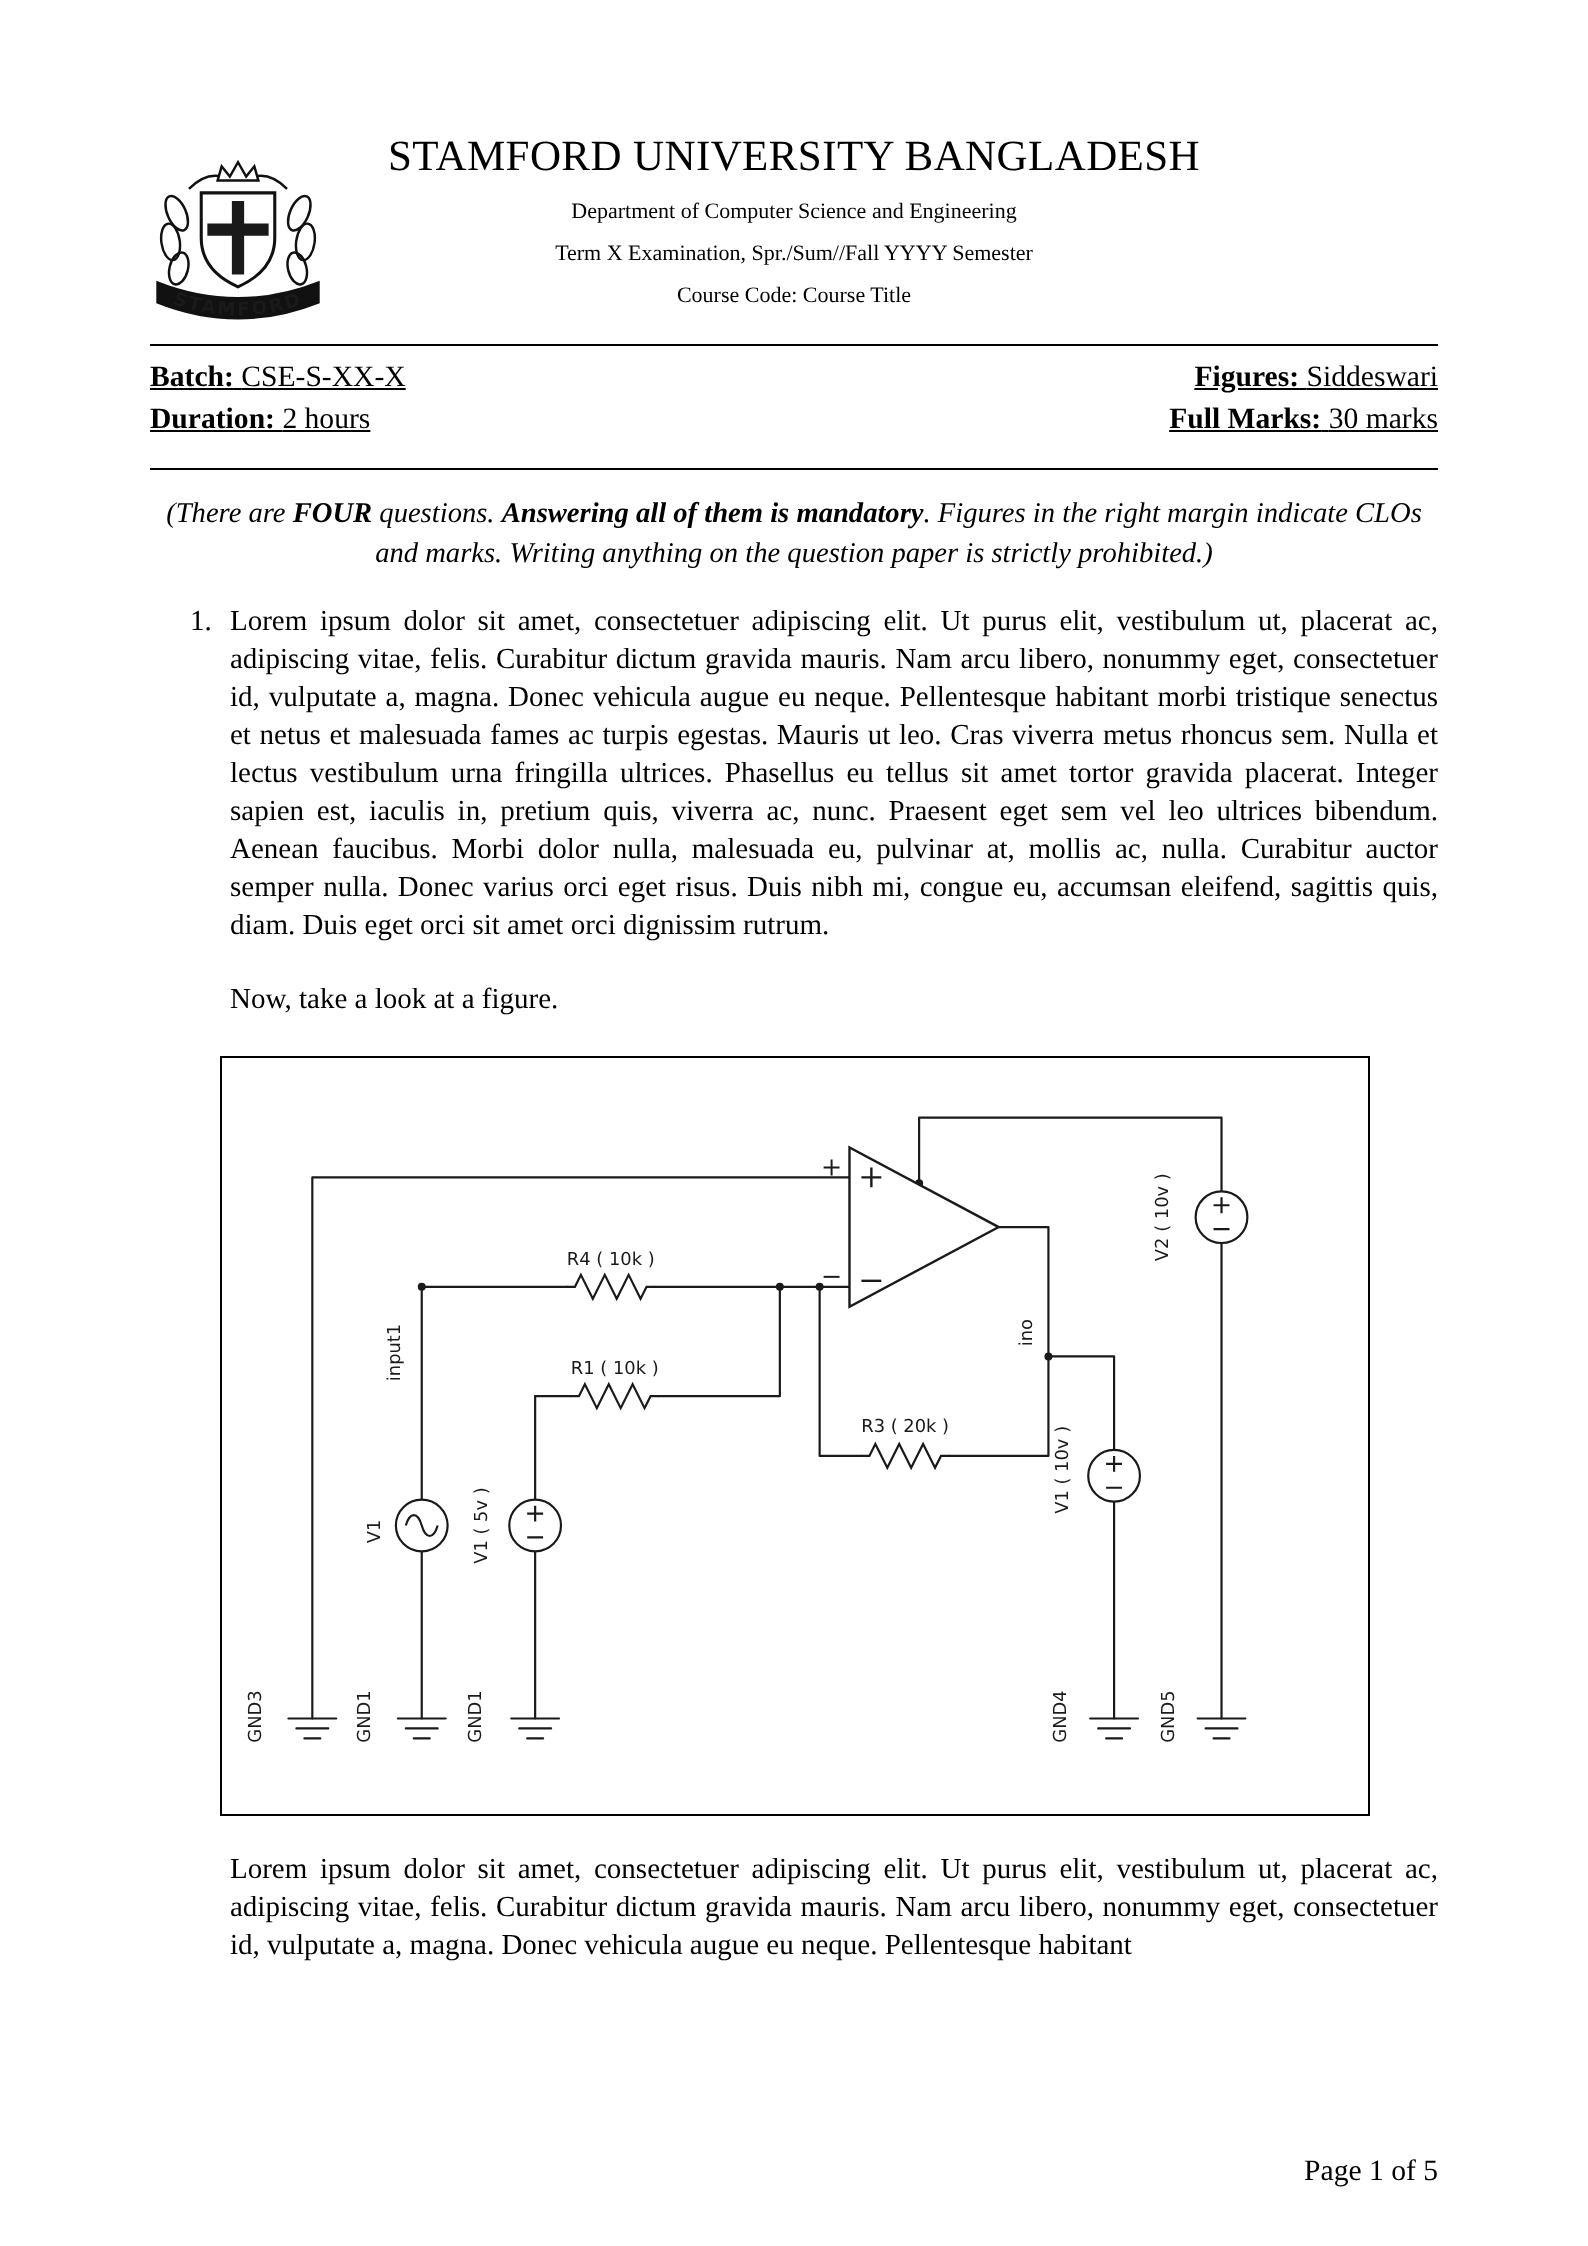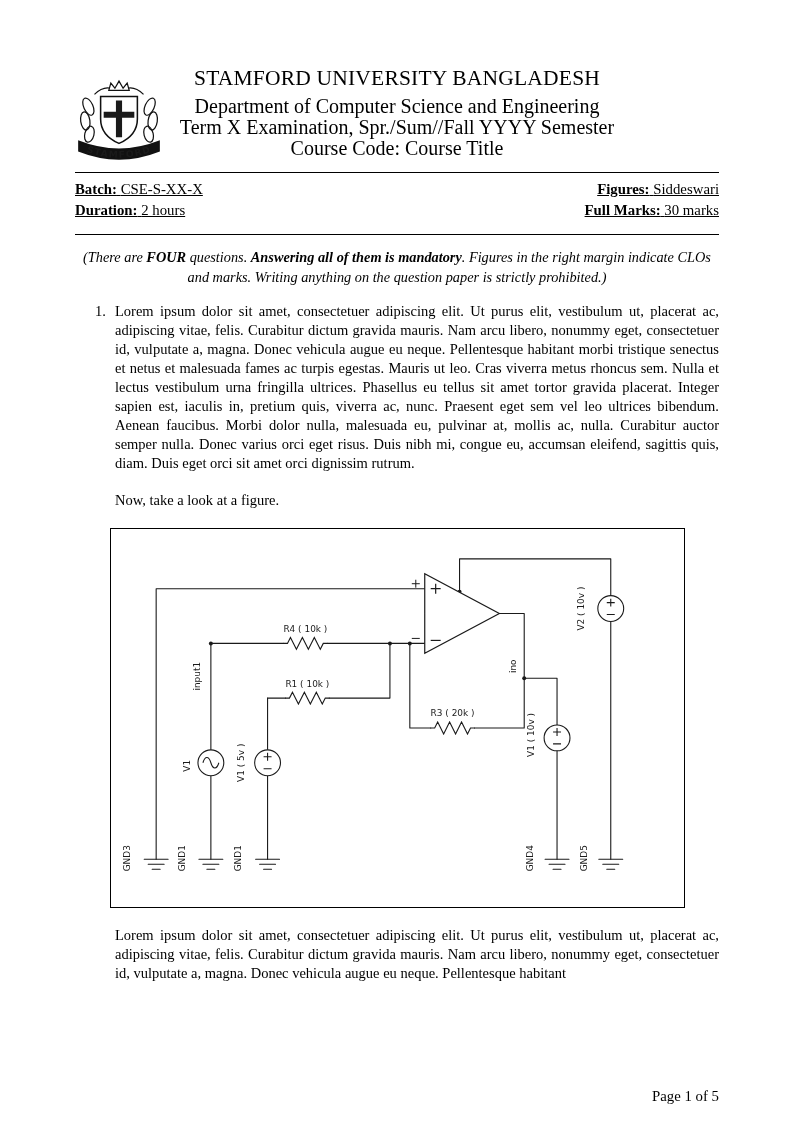--- a/index.html
+++ b/index.html
@@ -13,41 +13,41 @@
     font-family:"Liberation Serif", serif;
     font-size:14.5px;
     overflow:hidden;
   }
   .logo {
     position:absolute; left:72px; top:76px;
     width:94px; height:96px;
   }
   .header-center { padding-top:66px; text-align:center; }
   .doc-title { font-size:21.5px; font-weight:normal; margin-bottom:5px; letter-spacing:0.2px; }
-  .header-line { line-height:21px; font-size:20px; }
+  .header-line { line-height:21px; font-size:11px; }
   .rule { border:none; border-top:1.3px solid #000; margin:13px 75px 0 75px; }
   .info-rows { margin:6px 75px 2px 75px; line-height:21px; font-size:14.8px;text-decoration:underline; }
   .info-row { display:flex; justify-content:space-between; }
   .instructions {
     margin:12px auto 0 auto; width:645px;
     text-align:center; font-style:italic; font-size:14.3px; line-height:20px;
   }
   .question { display:flex; margin:15px 75px 0 95px; }
   .q-num { width:20px; flex:0 0 20px; line-height:19px; }
   .q-body { flex:1; text-align:justify; line-height:19px; }
   .figure-intro { margin:18px 75px 0 115px; line-height:19px; }
   .figure-box {
     width:575px; height:380px;
     border:1px solid #000;
     margin:18px auto 0 auto;
     background:#fff;
   }
   .figure-caption { text-align:center; margin-top:13px; font-size:14.8px; }
   .para-after { margin:18px 75px 0 115px; text-align:justify; line-height:19px; }
-  .page-footer { position:absolute; right:75px; bottom:18px; font-size:14.8px; }
+  .page-footer { position:absolute; right:75px; bottom:28px; font-size:14.8px; }
   svg text { font-family:"DejaVu Sans", sans-serif; fill:#1a1a1a; }
 </style>
 </head>
 <body>
 
 <div class="page">
 
   <svg class="logo" viewBox="0 0 92 94" aria-hidden="true">
     <g stroke="#111" fill="none" stroke-width="1.2">
 

